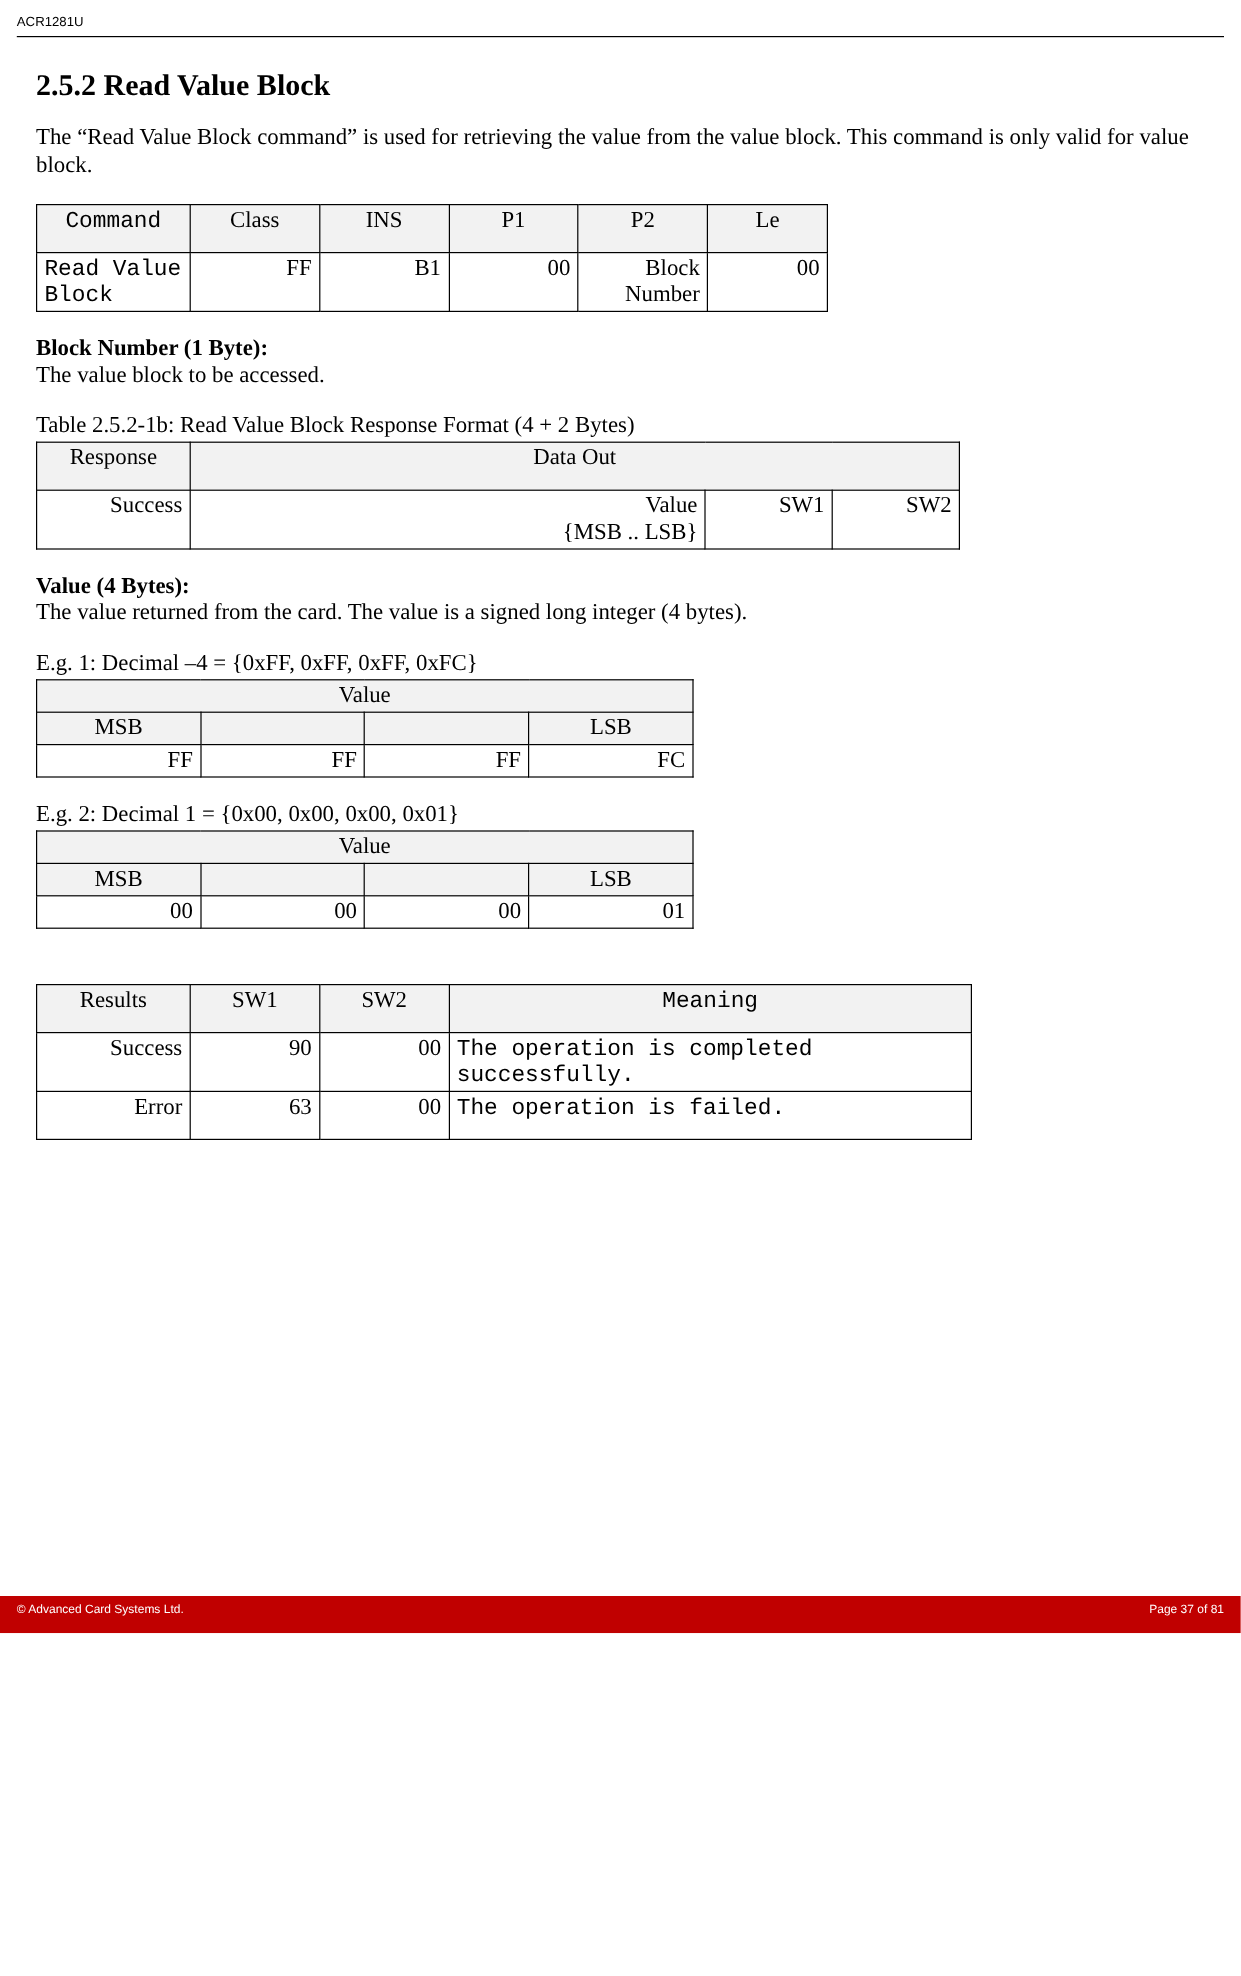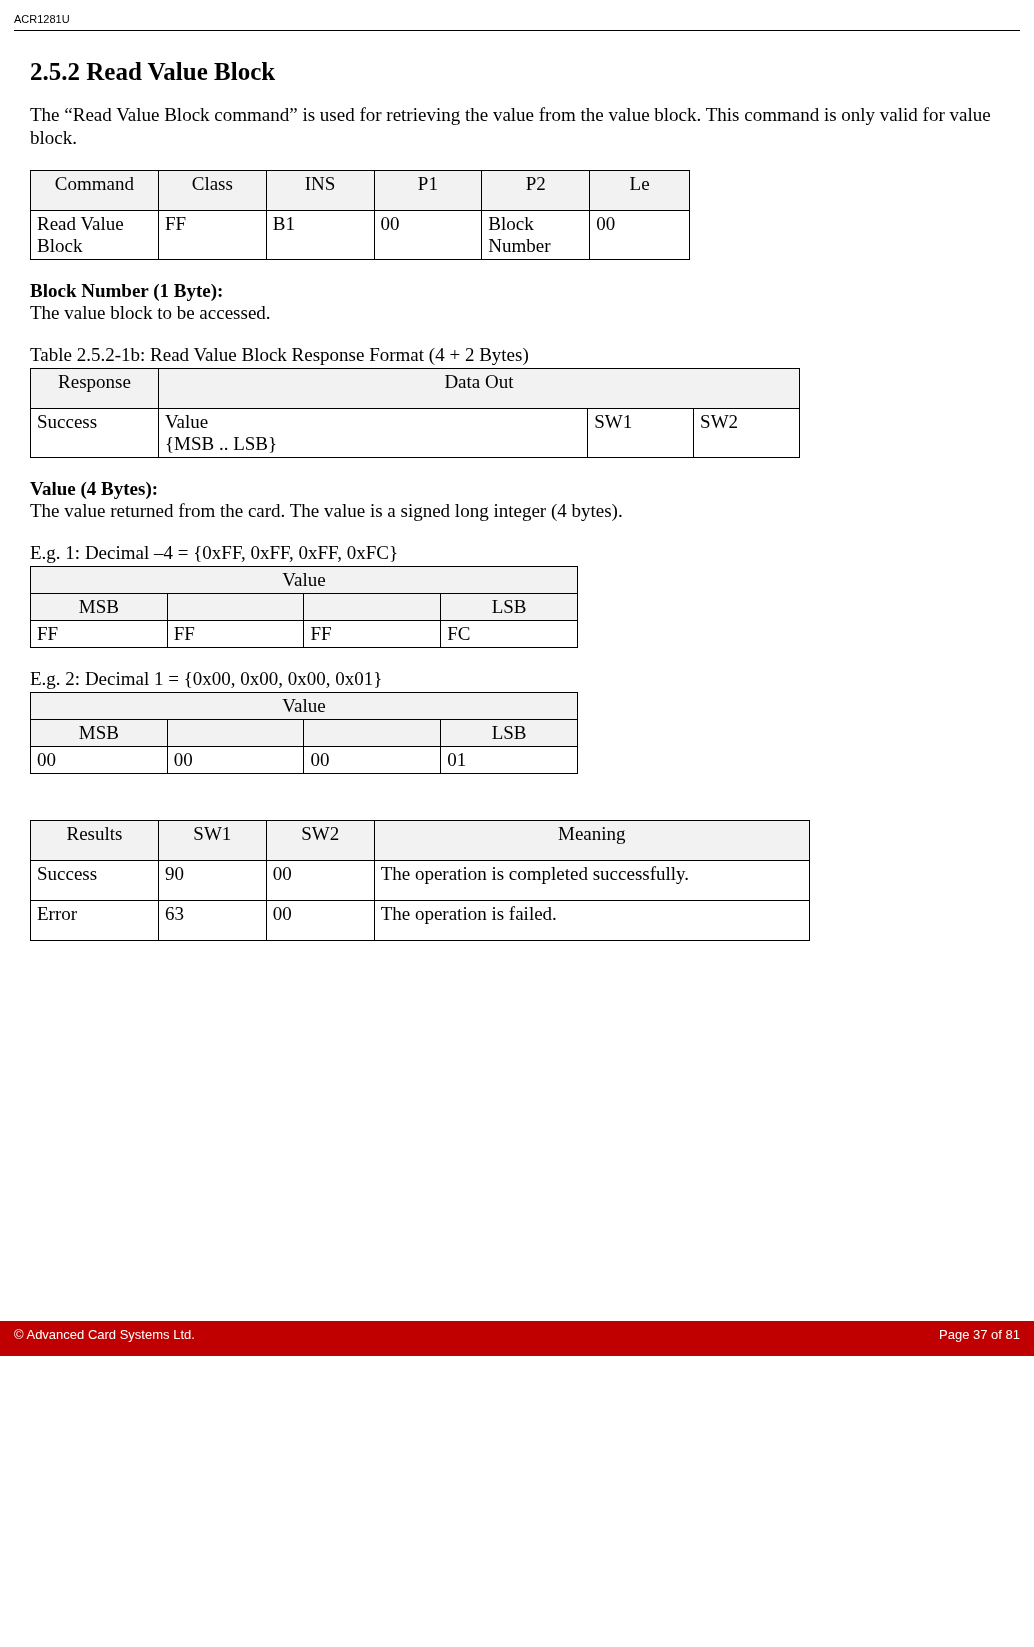--- a/index.html
+++ b/index.html
@@ -47,45 +47,45 @@
       padding: 2px 6px;
       font-weight: normal;
       text-align: left;
       vertical-align: top;
     }
     .header-cell {
       background-color: #f2f2f2;
       text-align: center;
     }
     .cell-center {
-      text-align: left;
+      text-align: right;
     }
     .bold {
       font-weight: bold;
     }
     .footer {
       background-color: #c00000;
       color: #fff;
       padding: 6px 14px 14px 14px;
       display: flex;
       justify-content: space-between;
       font-family: Arial, sans-serif;
-      font-size: 13px;
+      font-size: 10px;
       margin-top: 370px;
     }
     .spacer-20 {
       height: 20px;
     }
     .spacer-26 {
       height: 26px;
     }
     
     .t1 { width: 660px; }
     .t1 td { height: 40px; }
-    .t1 .c1 { width: 128px; }
+    .t1 .c1 { width: 128px; font-family: Liberation Mono, monospace; }
     .t1 .c2 { width: 108px; }
     .t1 .c3 { width: 108px; }
     .t1 .c4 { width: 108px; }
     .t1 .c5 { width: 108px; }
     .t1 .c6 { width: 100px; }
 
     .t2 { width: 770px; }
     .t2 td { height: 40px; margin-top: 28px; }
     .t2 .c1 { width: 128px; }
     .t2 .c2 { width: 430px; }
@@ -93,21 +93,21 @@
     .t2 .c4 { width: 106px; }
 
     .t3 { width: 548px; }
     .t3 td { width: 137px; height: 23px; }
 
     .t4 { width: 780px; }
     .t4 td { height: 40px; }
     .t4 .c1 { width: 128px; margin-left: 28px; }
     .t4 .c2 { width: 108px; }
     .t4 .c3 { width: 108px; }
-    .t4 .c4 { width: 436px; }
+    .t4 .c4 { width: 436px; font-family: Liberation Mono, monospace; }
   </style>
 </head>
 <body>
 
 <div class="header">
   <span class="header-text">ACR1281U</span>
   <div class="header-line"></div>
 </div>
 
 <div class="content">

